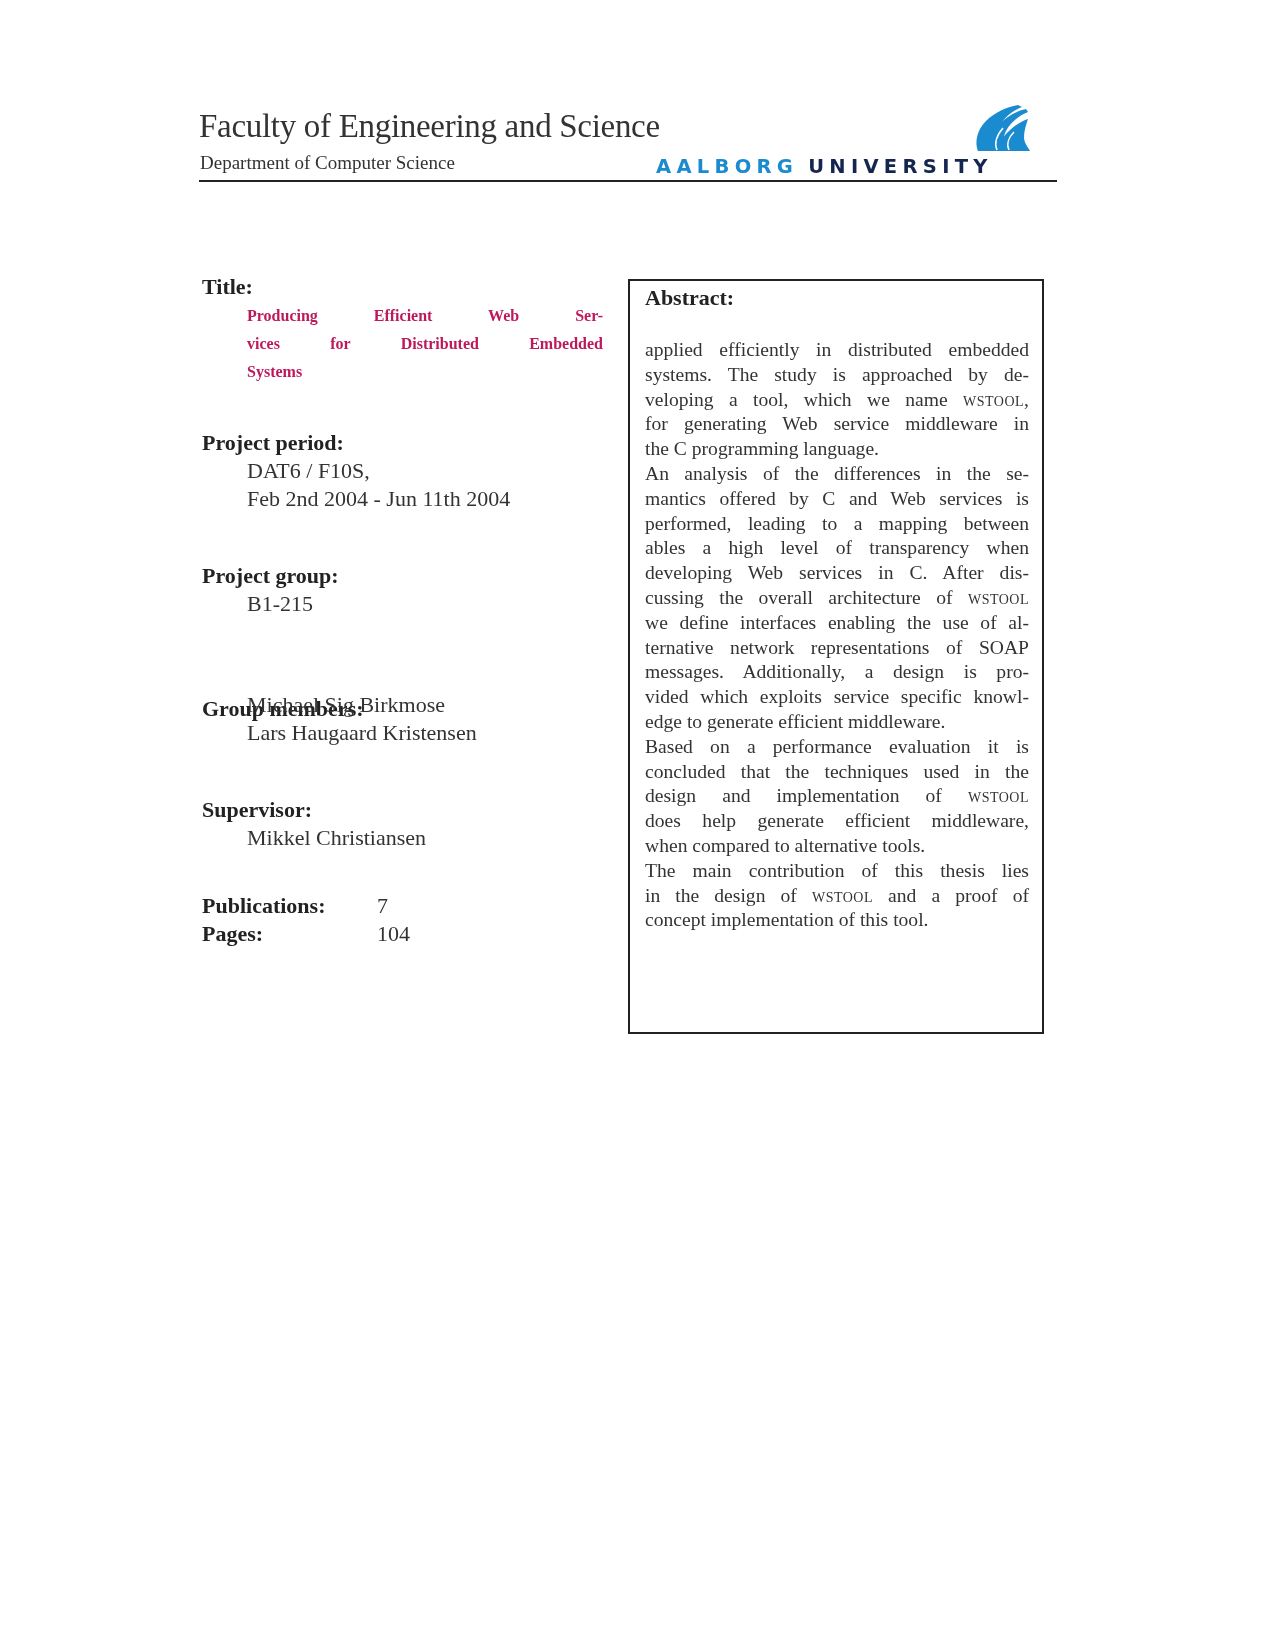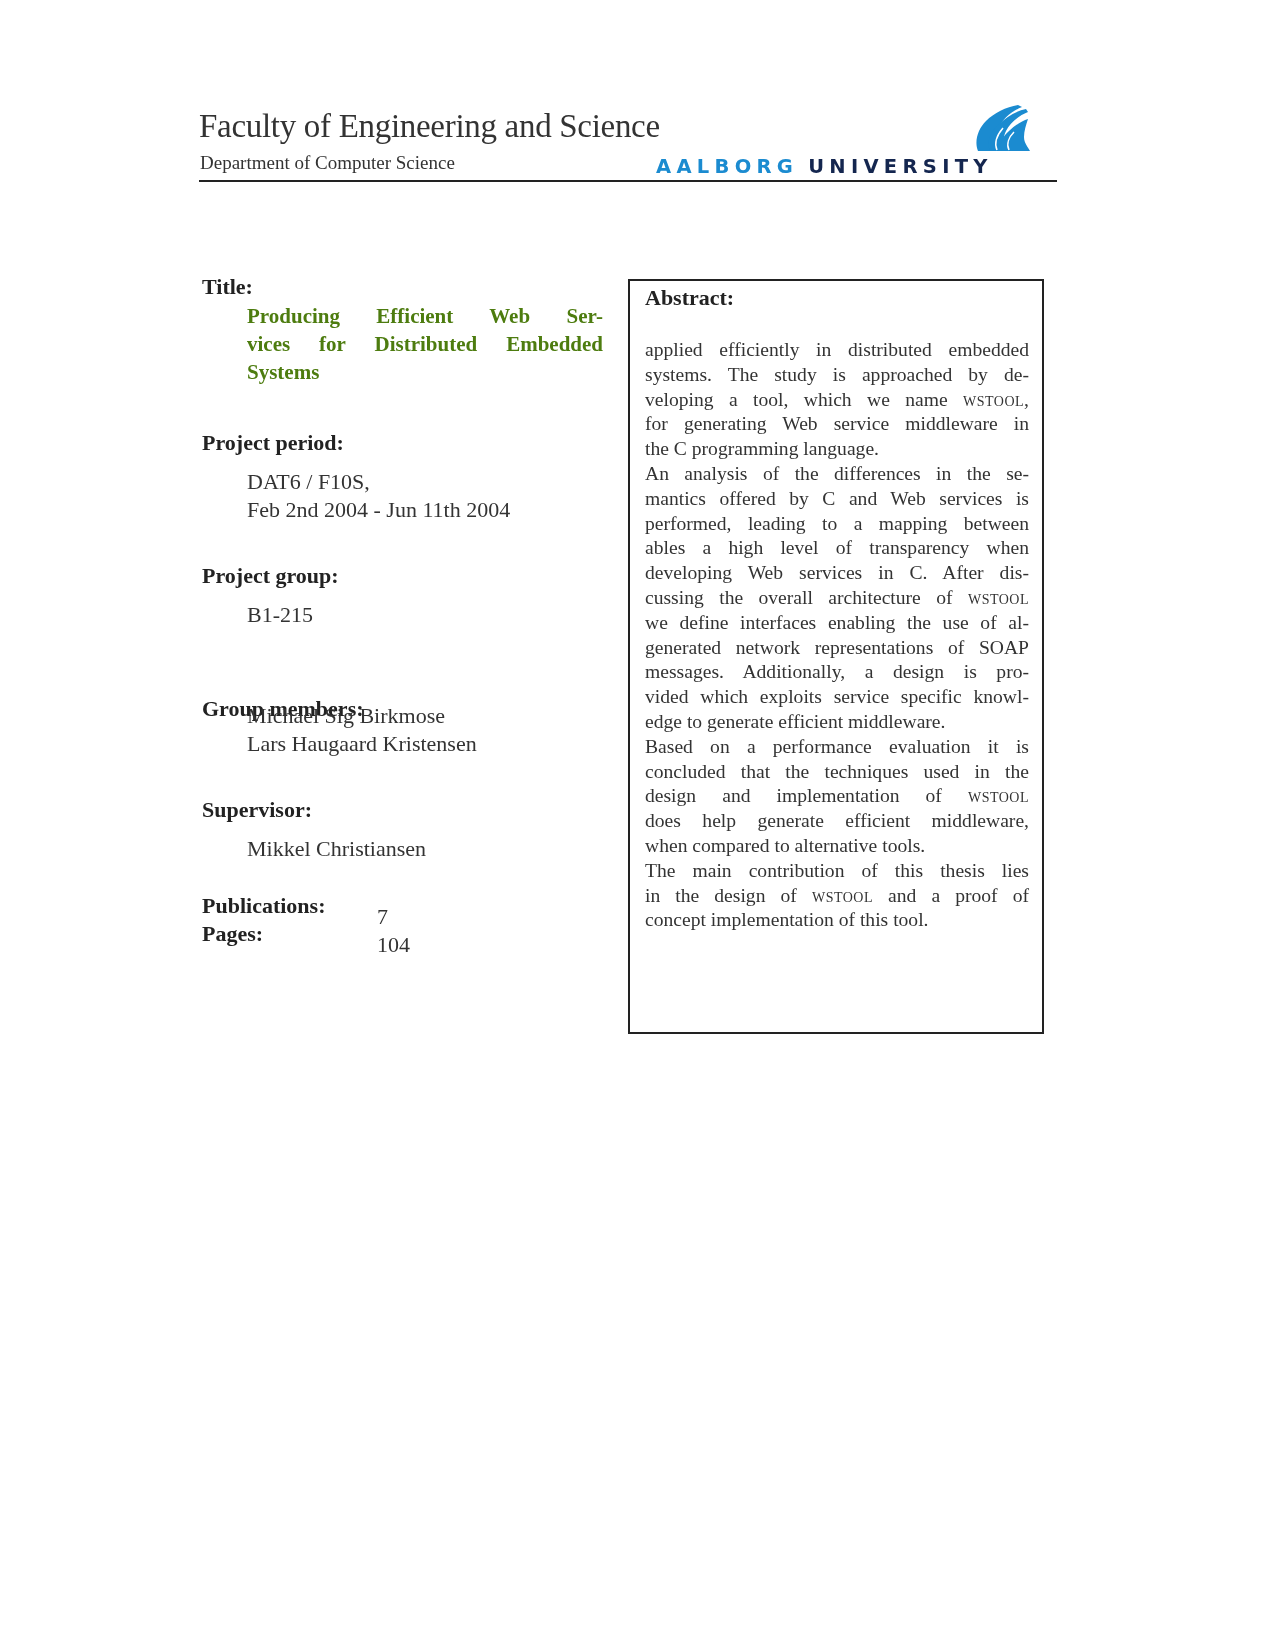--- a/index.html
+++ b/index.html
@@ -11,22 +11,22 @@
   .faculty { left: 199px; top: 108px; font-size: 33px; color: #333; font-weight: normal; letter-spacing: -0.3px; white-space: nowrap;
              font-family: "Liberation Serif", serif; }
   .department { left: 200px; top: 152px; font-size: 19px; color: #333; white-space: nowrap; font-family: "Liberation Serif", serif; }
   .rule { left: 199px; top: 180px; width: 858px; height: 2px; background: #222; }
   .uni-name { left: 656px; top: 155px; font-family: "DejaVu Sans", sans-serif; font-weight: bold; font-size: 19.5px; letter-spacing: 5.3px; white-space: nowrap; }
   .uni-a { color: #1b8bd0; }
   .uni-b { color: #14264f; margin-left: 10px; }
   .logo { left: 972px; top: 103px; width: 60px; height: 50px; }
 
   .label { font-family: "Liberation Serif", serif; font-weight: bold; font-size: 22px; color: #222; white-space: nowrap; }
-  .val { font-family: "Liberation Serif", serif; font-size: 22px; color: #333; white-space: nowrap; margin-top: 11px; }
-  .titletext { left: 247px; top: 302px; width: 356px; font-family: "Liberation Serif", serif; font-weight: bold; font-size: 21px; line-height: 28px; color: #4d7c0f; text-align: justify; }
+  .val { font-family: "Liberation Serif", serif; font-size: 22px; color: #333; white-space: nowrap; }
+  .titletext { left: 247px; top: 302px; width: 356px; font-family: "Liberation Serif", serif; font-weight: bold; font-size: 16px; line-height: 28px; color: #be185d; text-align: justify; }
   .titletext span { display: block; }
   .titletext .j { text-align-last: justify; }
 
   .box { left: 628px; top: 279px; width: 416px; height: 755px; border: 2px solid #222; box-sizing: border-box; }
   .abs-head { left: 645px; top: 285px; }
   .abs-body { left: 645px; top: 338px; width: 384px; font-family: "Liberation Serif", serif; font-size: 19.6px; line-height: 24.8px; color: #333; }
   .abs-body .ln { display: block; text-align: justify; text-align-last: justify; white-space: nowrap; overflow: visible; }
   .abs-body .ln.last { text-align-last: left; }
   .sc { font-variant: small-caps; letter-spacing: 0.5px; }
 </style>
@@ -83,21 +83,21 @@
     <span class="ln">veloping a tool, which we name <span class="sc">wstool</span>,</span>
     <span class="ln">for generating Web service middleware in</span>
     <span class="ln last">the C programming language.</span>
     <span class="ln">An analysis of the differences in the se-</span>
     <span class="ln">mantics offered by C and Web services is</span>
     <span class="ln">performed, leading to a mapping between</span>
     <span class="ln">ables a high level of transparency when</span>
     <span class="ln">developing Web services in C. After dis-</span>
     <span class="ln">cussing the overall architecture of <span class="sc">wstool</span></span>
     <span class="ln">we define interfaces enabling the use of al-</span>
-    <span class="ln">generated network representations of SOAP</span>
+    <span class="ln">ternative network representations of SOAP</span>
     <span class="ln">messages.  Additionally, a design is pro-</span>
     <span class="ln">vided which exploits service specific knowl-</span>
     <span class="ln last">edge to generate efficient middleware.</span>
     <span class="ln">Based on a performance evaluation it is</span>
     <span class="ln">concluded that the techniques used in the</span>
     <span class="ln">design and implementation of <span class="sc">wstool</span></span>
     <span class="ln">does help generate efficient middleware,</span>
     <span class="ln last">when compared to alternative tools.</span>
     <span class="ln">The main contribution of this thesis lies</span>
     <span class="ln">in the design of <span class="sc">wstool</span> and a proof of</span>

